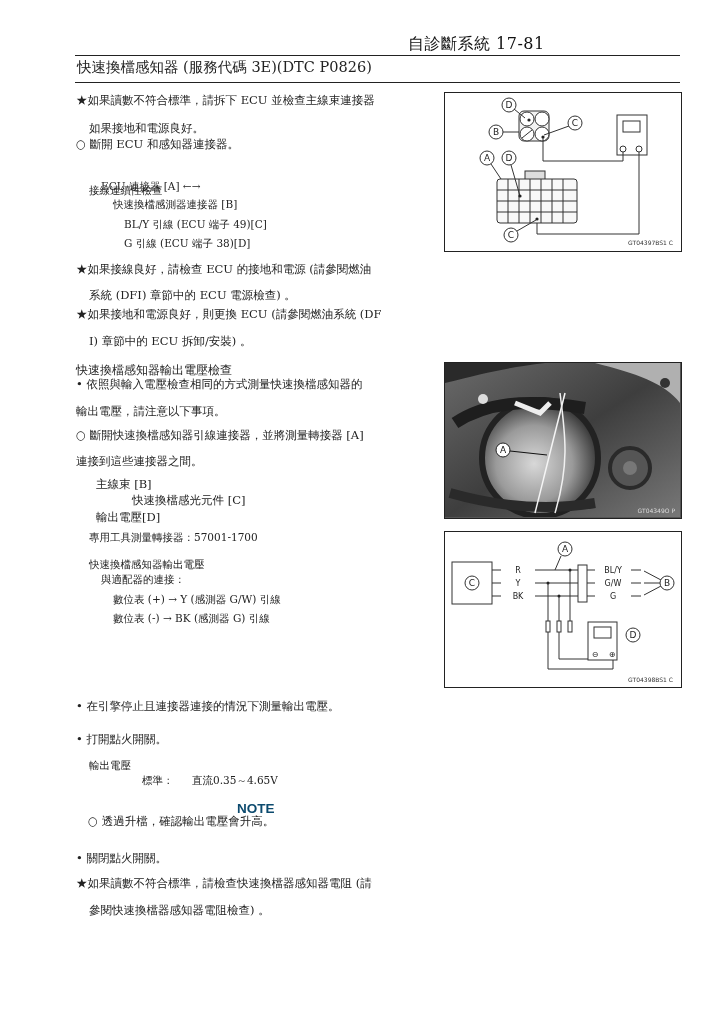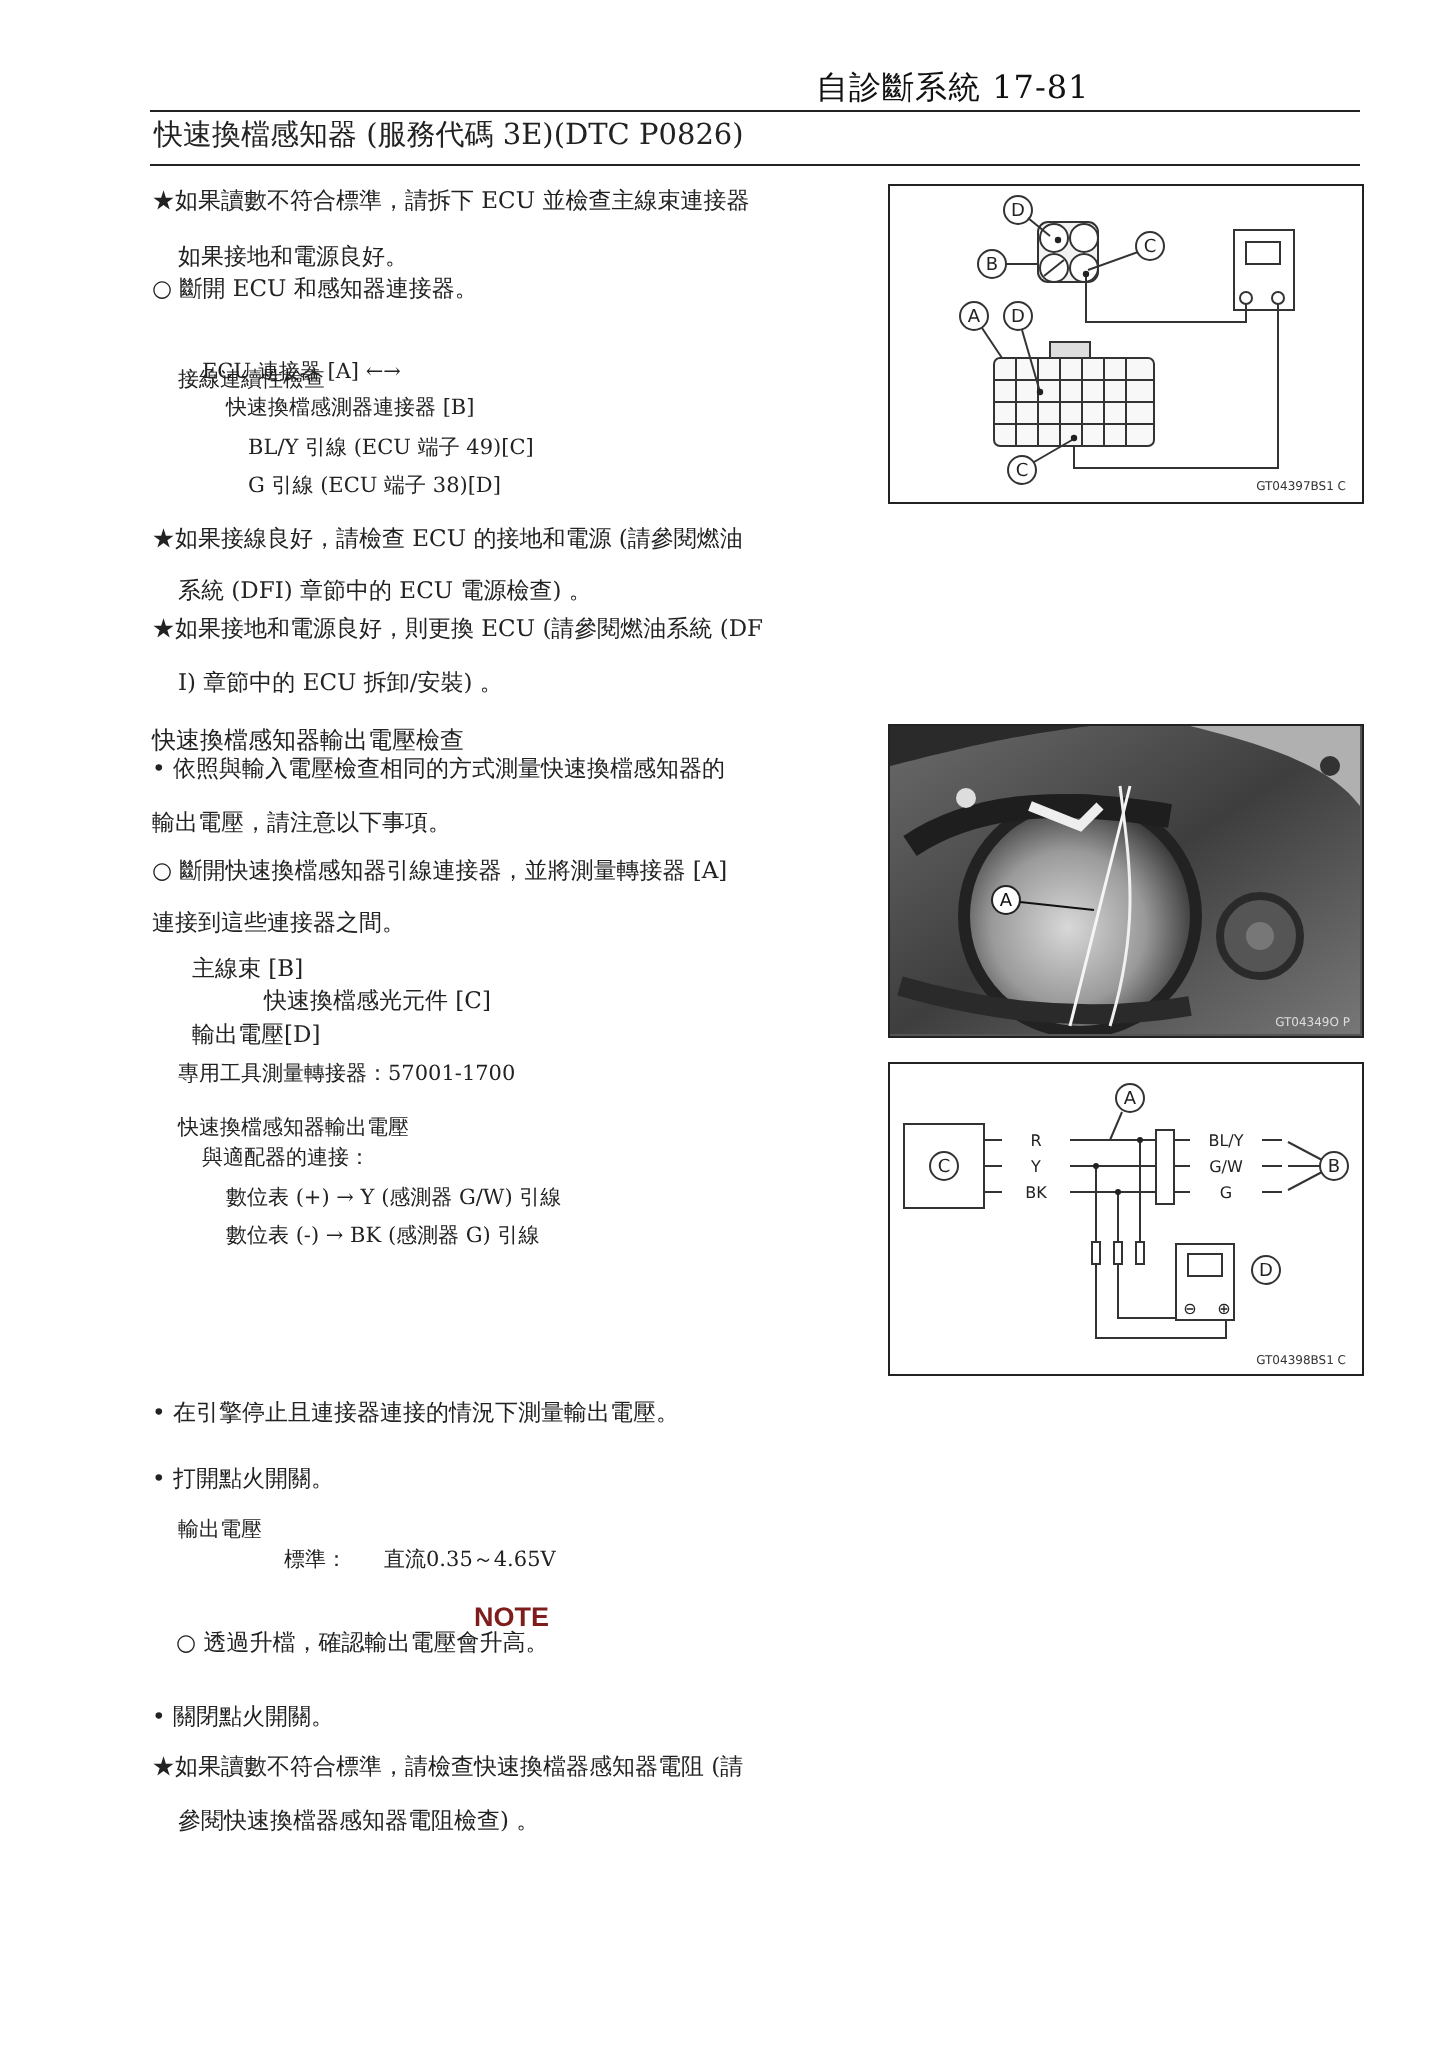--- a/index.html
+++ b/index.html
@@ -4,21 +4,21 @@
 <style>
   html, body { margin: 0; padding: 0; background: #ffffff; }
   body { width: 726px; height: 1030px; position: relative; overflow: hidden;
          font-family: "DejaVu Serif", "Liberation Serif", serif; color: #222; }
   .abs { position: absolute; }
   .hdr-page { left: 408px; top: 34px; font-size: 16px; letter-spacing: 0.5px; color: #111; }
   .rule { left: 75px; width: 605px; height: 0; border-top: 1.5px solid #222; }
   .title { left: 77px; top: 58px; font-size: 14.5px; color: #222; }
   .txt { font-size: 11.5px; line-height: 14px; white-space: nowrap; color: #222; }
   .sm { font-size: 10.5px; }
-  .note { font-family: "Liberation Sans", "DejaVu Sans", sans-serif; font-weight: bold; font-size: 13.5px; color: #7f1d1d; }
+  .note { font-family: "Liberation Sans", "DejaVu Sans", sans-serif; font-weight: bold; font-size: 13.5px; color: #0c4a6e; }
   .fig { border: 1.5px solid #222; background: #fff; box-sizing: border-box; }
   .photo { border: 1.5px solid #222; box-sizing: border-box; overflow: hidden; background: #555; }
   svg text { font-family: "DejaVu Sans", "Liberation Sans", sans-serif; }
 </style>
 </head>
 <body>
 
 <div class="abs hdr-page">自診斷系統 17-81</div>
 <div class="abs rule" style="top:55px;"></div>
 <div class="abs title">快速換檔感知器 (服務代碼 3E)(DTC P0826)</div>

